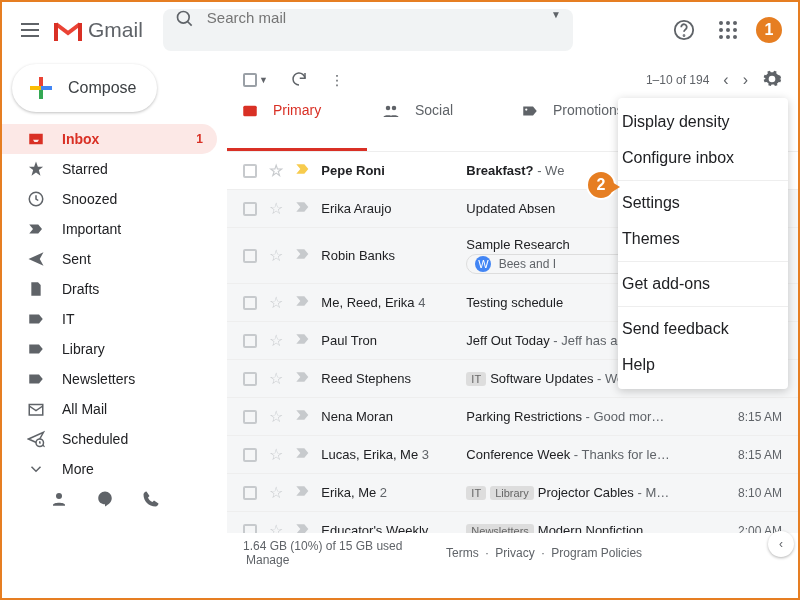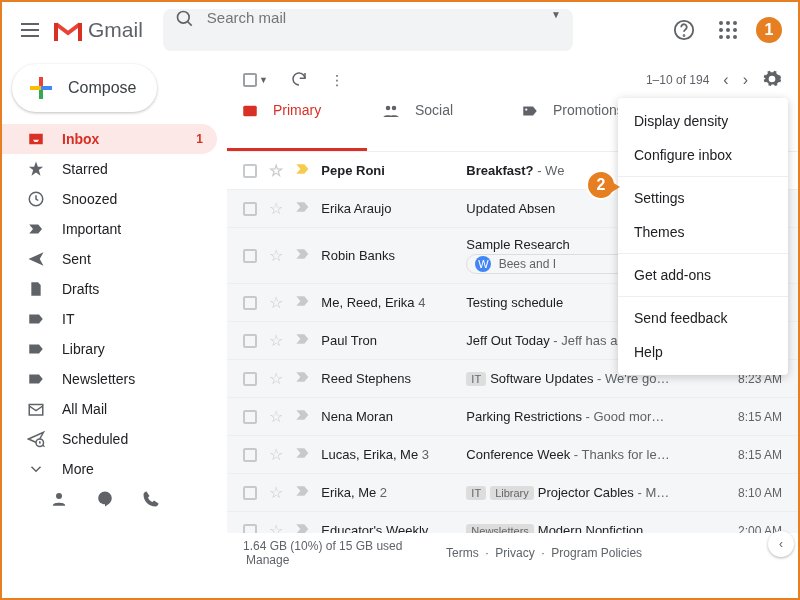--- a/index.html
+++ b/index.html
@@ -51,21 +51,21 @@
 .arrow-mark { color: #c7cacd; margin-right: 10px; }
 .arrow-mark.gold { color: #f7cb4d; }
 .sender { width: 145px; overflow: hidden; white-space: nowrap; }
 .subject-cell { flex: 1; overflow: hidden; white-space: nowrap; text-overflow: ellipsis; color: #202124; }
 .preview { color: #5f6368; font-weight: normal; }
 .badge { display: inline-block; padding: 1px 5px; border-radius: 3px; font-size: 11px; margin-right: 4px; background: #ddd; color: #666; font-weight: normal; }
 .badge.blue { background: #4285f4; color: #fff; border-radius: 50%; width: 16px; height: 16px; text-align: center; line-height: 16px; padding: 0; }
 .time { margin-left: auto; color: #5f6368; font-size: 12px; padding-left: 10px; }
 .email-row.unread .time { color: #202124; font-weight: bold; }
 .settings-menu { position: absolute; top: 40px; right: 10px; width: 170px; background: #fff; box-shadow: 0 2px 10px rgba(0,0,0,0.2); border-radius: 4px; padding: 6px 0; z-index: 100; }
-.menu-item { padding: 9px 16px; font-size: 14px; cursor: pointer; position: relative; }
+.menu-item { padding: 9px 4px; font-size: 16px; cursor: pointer; position: relative; }
 .menu-sep { height: 1px; background: #eee; margin: 4px 0; }
 .callout-2 { position: absolute; left: -32px; top: 72px; width: 30px; height: 30px; background: #e67e22; border-radius: 50%; color: #fff; font-weight: bold; display: flex; align-items: center; justify-content: center; font-size: 16px; border: 2px solid #fff; }
 .callout-2::after { content:''; position:absolute; right:-6px; top:10px; border-left:8px solid #e67e22; border-top:5px solid transparent; border-bottom:5px solid transparent; }
 .footer { display: flex; align-items: center; padding: 6px 16px; font-size: 12px; color: #5f6368; }
 .footer a { color: #5f6368; text-decoration: none; margin: 0 3px; }
 .fab { position:absolute; right: 4px; bottom: 16px; width: 26px; height: 26px; border-radius: 50%; background: #fff; box-shadow: 0 1px 3px rgba(0,0,0,0.3); display:flex; align-items:center; justify-content:center; font-size:12px; color:#5f6368; }
 .sidebar-footer { display:flex; gap:28px; padding-left: 48px; color:#5f6368; margin-top: 6px; }
 .attach-chip { display:inline-flex; align-items:center; border:1px solid #ddd; border-radius:10px; padding:1px 8px; font-size:12px; font-weight:normal; color:#5f6368; margin-top:2px; }
 </style>
 </head>

